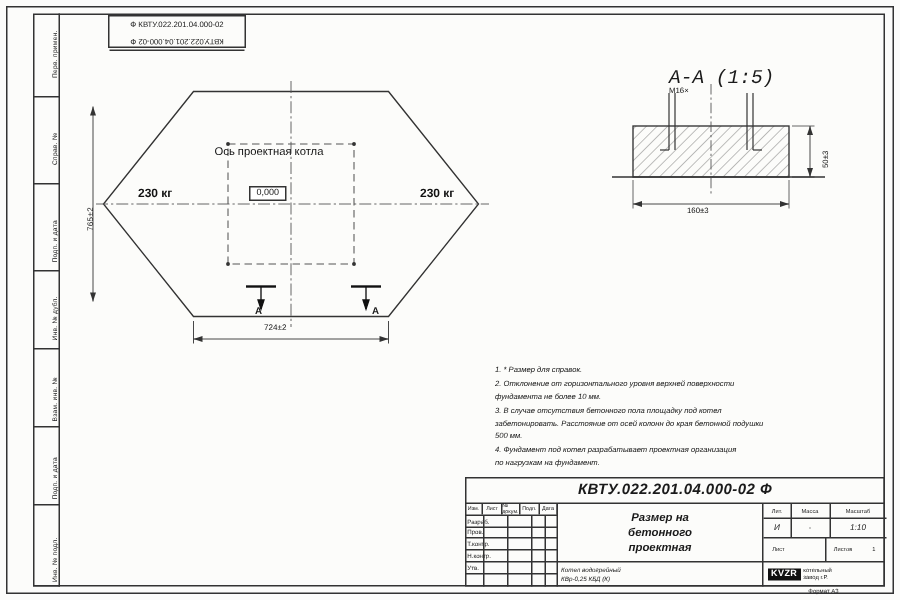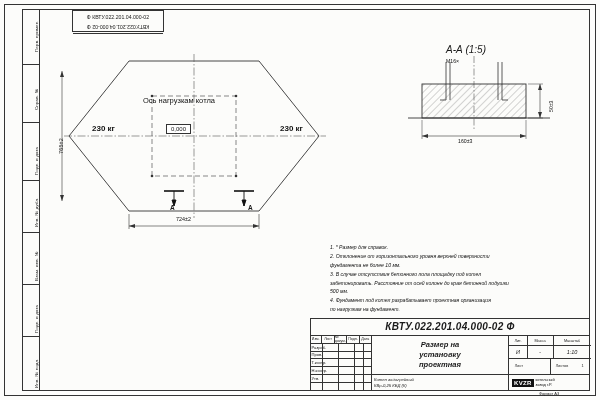--- a/index.html
+++ b/index.html
@@ -64,21 +64,21 @@
   .axis-text{
     position:absolute;font-size:7.5px;color:#111;white-space:nowrap;
   }
   .zero-box{
     position:absolute;border:1px solid #333;padding:1px 4px;
     font-size:6px;background:#fff;
   }
   .sect-label{position:absolute;font-size:6.5px;font-weight:bold;}
   
   .aaview{position:absolute;left:400px;top:44px;width:170px;height:130px;}
-  .aatitle{position:absolute;left:46px;top:0;font-size:10px;font-style:italic;}
+  .aatitle{position:absolute;left:46px;top:0;font-size:13px;font-style:italic;font-family:Liberation Mono, monospace;}
   .aa-dim{position:absolute;font-size:5.2px;color:#111;white-space:nowrap;}
   .aa-vdim{
     position:absolute;font-size:5.2px;color:#111;white-space:nowrap;
     transform-origin:0 0;transform:rotate(-90deg);
   }
   
   .notes{
     position:absolute;left:330px;top:244px;width:250px;
     font-size:5.1px;line-height:1.55;color:#111;font-style:italic;
   }
@@ -213,21 +213,21 @@
         <line x1="190" y1="155" x2="210" y2="155"></line>
       </g>
       <g stroke="#111" stroke-width="0.9">
         <line x1="130" y1="155" x2="130" y2="170"></line>
         <polygon points="130,170 128,164 132,164" fill="#111"></polygon>
         <line x1="200" y1="155" x2="200" y2="170"></line>
         <polygon points="200,170 198,164 202,164" fill="#111"></polygon>
       </g>
     </svg>
 
-    <div class="axis-text" style="left:99px;top:60px;">Ось нагрузкам котла</div>
+    <div class="axis-text" style="left:99px;top:60px;">Ось проектная котла</div>
     <div class="zero-box" style="left:122px;top:88px;">0,000</div>
     <div class="load-text" style="left:48px;top:88px;">230 кг</div>
     <div class="load-text" style="left:236px;top:88px;">230 кг</div>
     <div class="dim-text" style="left:132px;top:180px;">724±2</div>
     <div class="vtext" style="left:14px;top:118px;font-size:5.4px;">765±2</div>
     <div class="sect-label" style="left:126px;top:168px;">А</div>
     <div class="sect-label" style="left:204px;top:168px;">А</div>
   </div>
 
   <div class="aaview">
@@ -311,21 +311,21 @@
       </div>
 
     <div class="tb-sep-v" style="left:12px;top:7.8px;height:47px;"></div>
     <div class="tb-sep-v" style="left:28px;top:7.8px;height:47px;"></div>
     <div class="tb-sep-v" style="left:44px;top:7.8px;height:47px;"></div>
     <div class="tb-sep-v" style="left:53px;top:7.8px;height:47px;"></div>
   </div>
 
   <div class="tb-name">
     <div>Размер на</div>
-    <div>установку</div>
+    <div>бетонного</div>
     <div>проектная</div>
   </div>
 
   <div class="tb-right">
     <div class="hr" style="top:9px;"></div>
     <div class="hr" style="top:22px;"></div>
     <div class="vr" style="left:18px;top:0;height:22px;"></div>
     <div class="vr" style="left:44px;top:0;height:22px;"></div>
     <div class="vr" style="left:41px;top:22px;height:16px;"></div>
 

